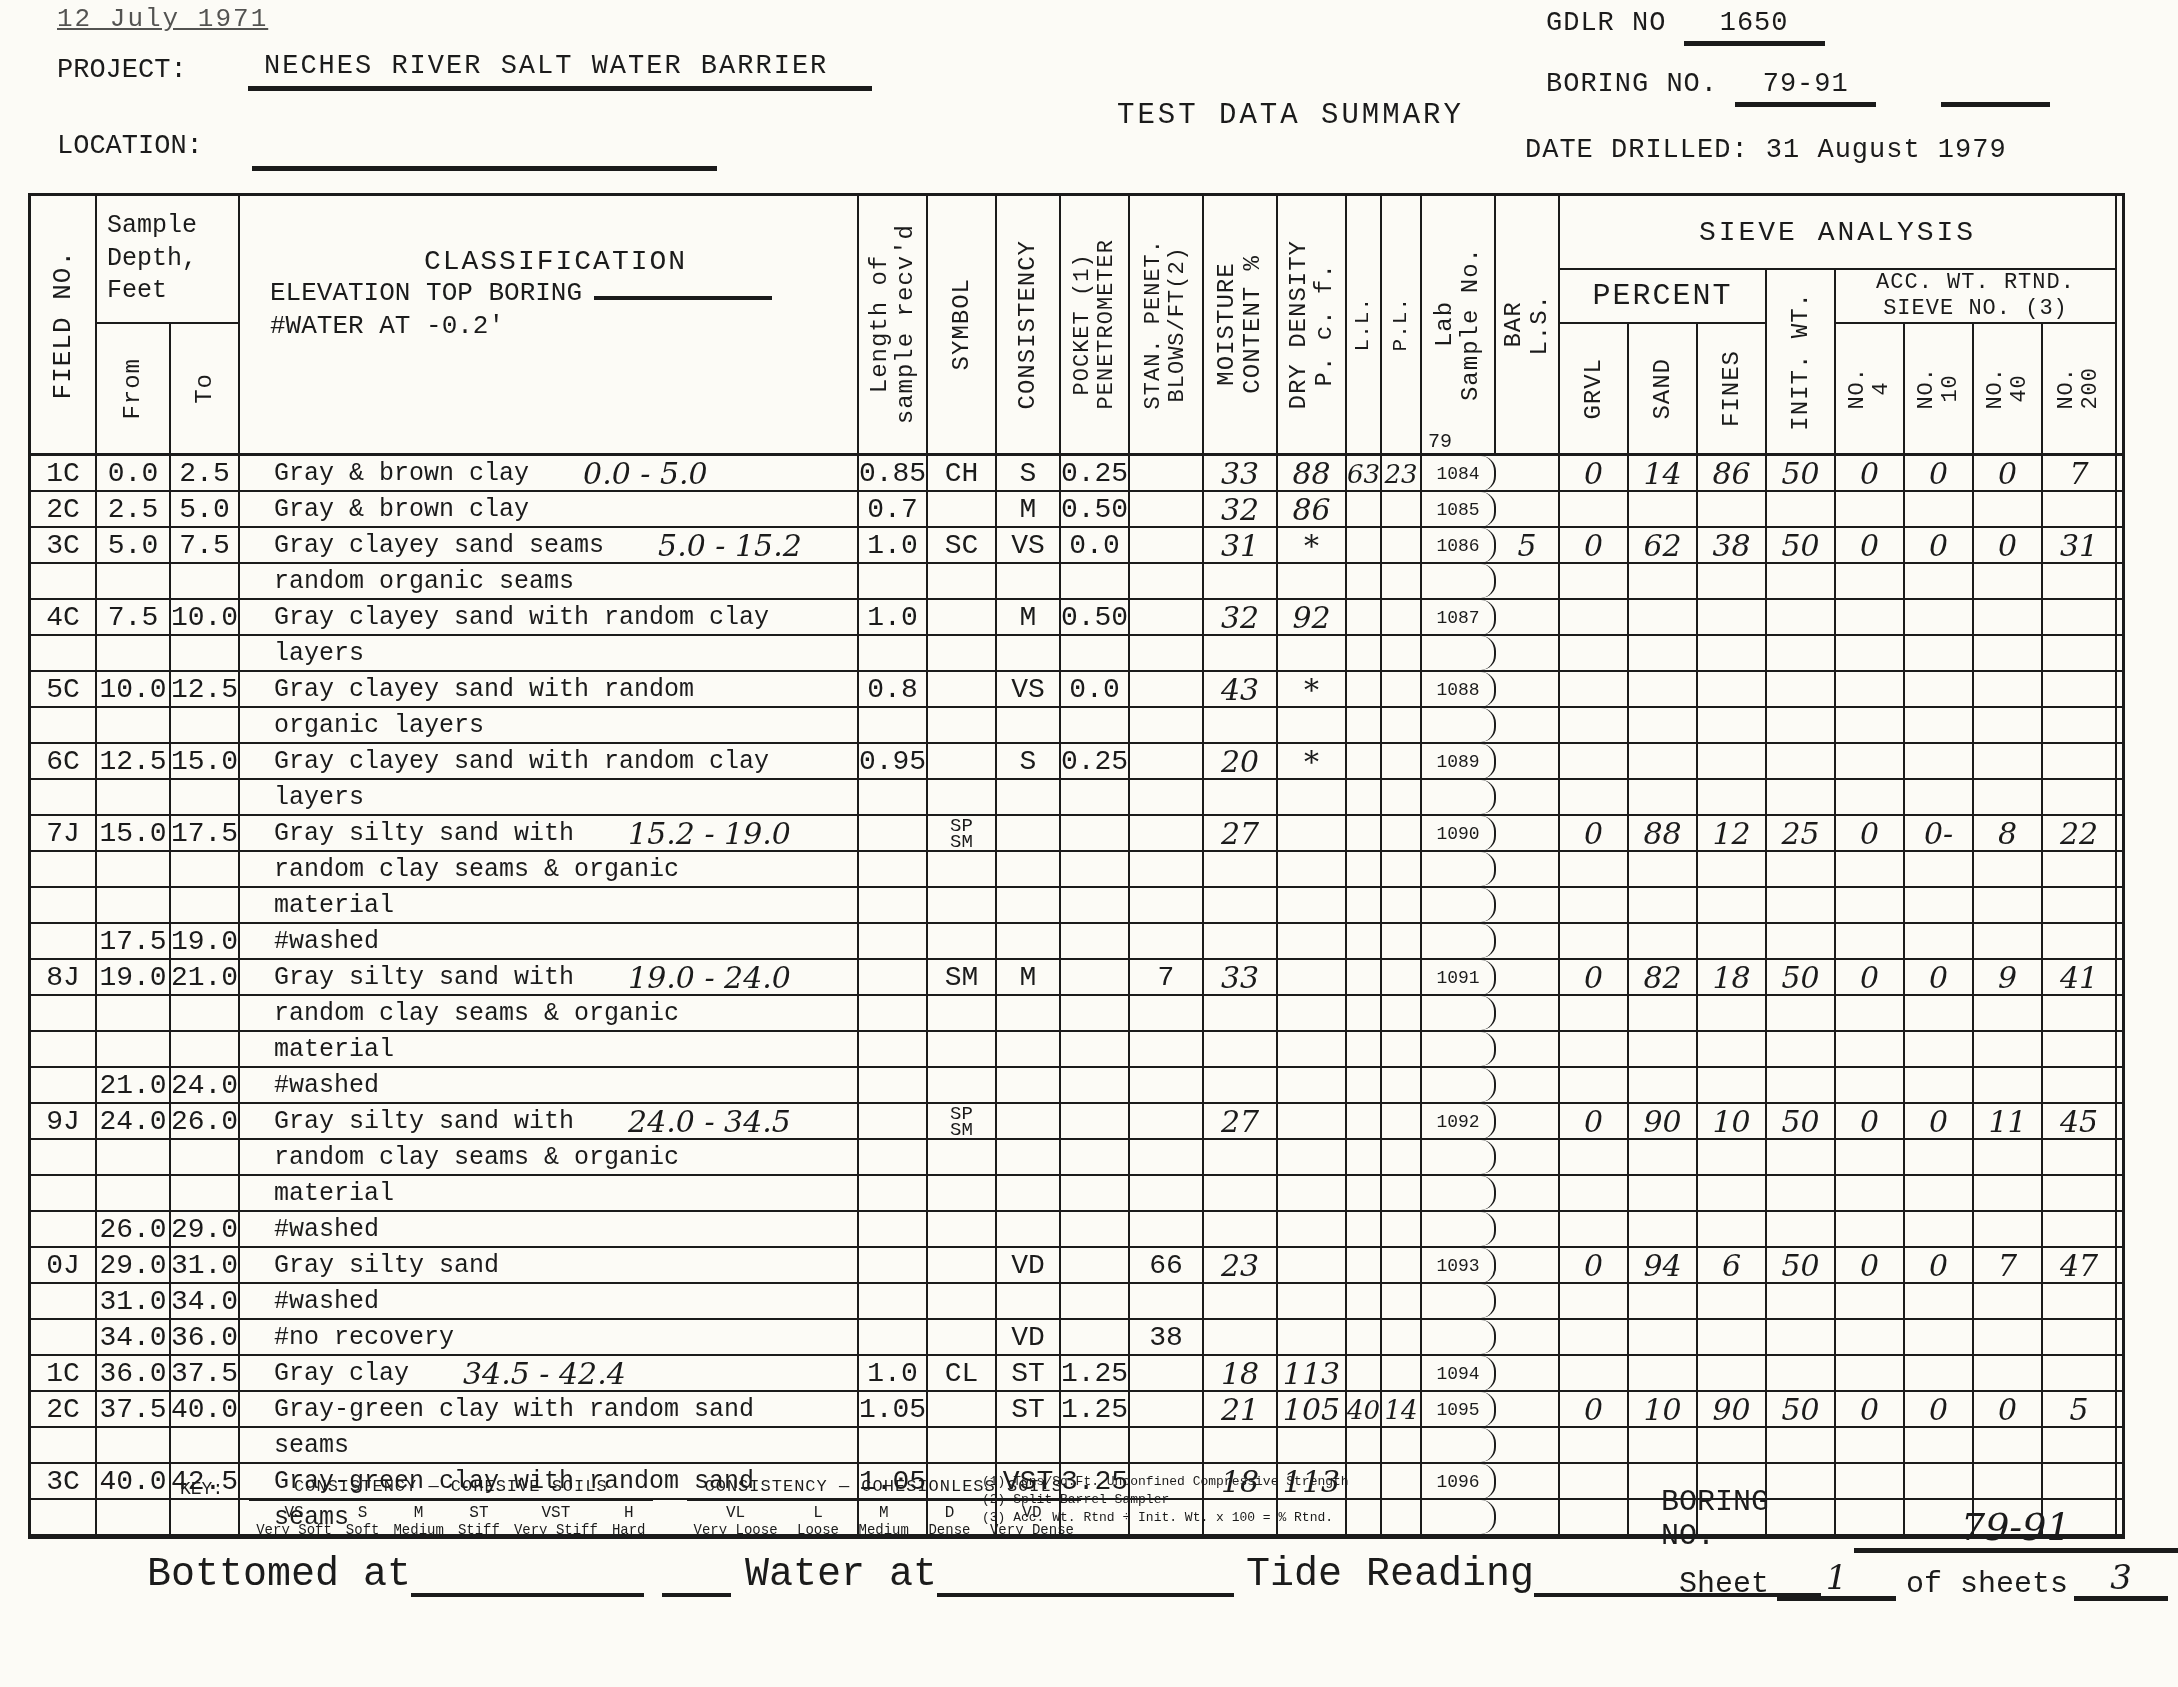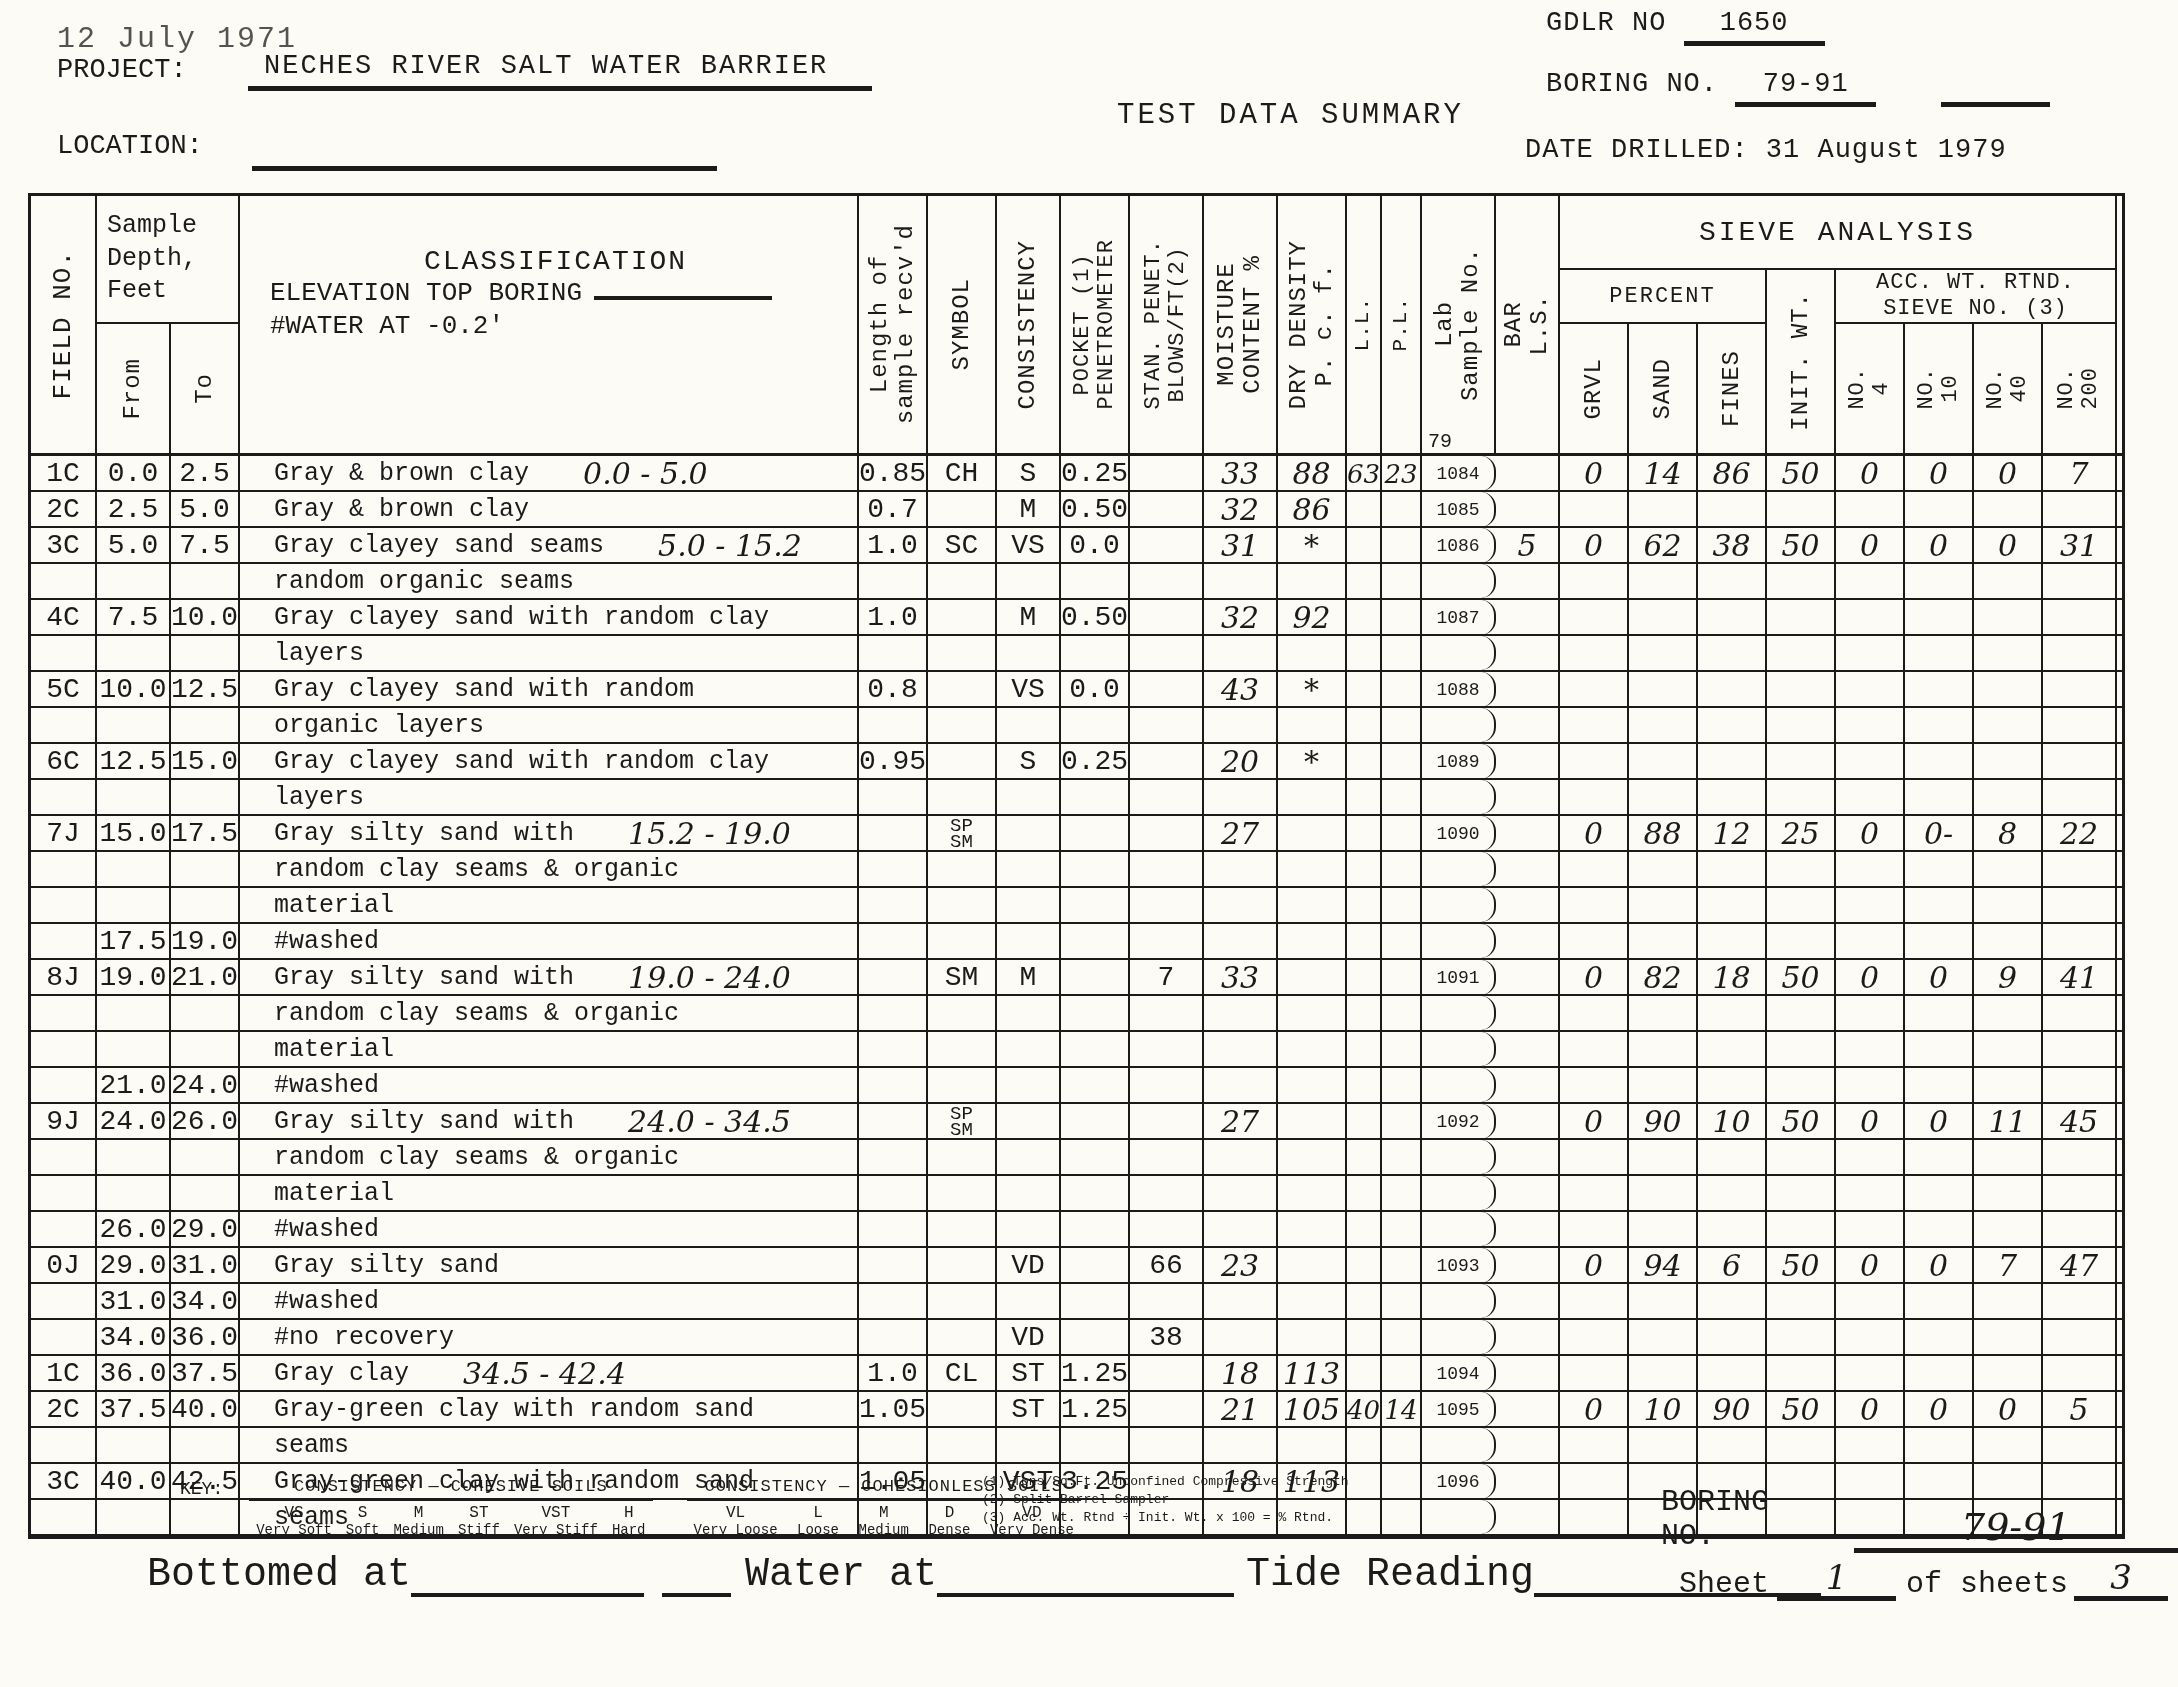--- a/index.html
+++ b/index.html
@@ -9,21 +9,21 @@
     --ink:#1b1b1b;
     --cols:66px 74px 69px 619px 69px 69px 64px 69px 74px 74px 69px 35px 40px 74px 64px 69px 69px 69px 69px 69px 69px 69px 74px;
     overflow:hidden;
   }
   .typed{font-family:"Liberation Mono","DejaVu Sans Mono",monospace;}
   .hw{font-family:"DejaVu Serif",serif;font-style:italic;}
   .abs{position:absolute;}
   .uline{display:inline-block;border-bottom:4px solid var(--ink);}
 
   
-  .t-date{left:57px;top:22px;font-size:30px;opacity:.75;letter-spacing:2px;}
+  .t-date{left:57px;top:4px;font-size:26px;opacity:.75;letter-spacing:2px;text-decoration:underline;}
   .t-proj{left:57px;top:55px;font-size:27px;}
   .t-projv{left:248px;top:51px;font-size:27px;letter-spacing:2px;border-bottom:5px solid var(--ink);padding:0 44px 5px 16px;}
   .t-loc{left:57px;top:131px;font-size:27px;}
   .t-locline{left:252px;top:166px;width:465px;border-bottom:5px solid var(--ink);}
   .t-title{left:1117px;top:99px;font-size:29px;letter-spacing:3px;}
   .t-right{font-size:27px;letter-spacing:1px;}
   .t-gdlr{left:1546px;top:8px;}
   .t-boring{left:1546px;top:69px;}
   .fillv{display:inline-block;border-bottom:5px solid var(--ink);padding:0 26px 3px 26px;min-width:89px;text-align:center;}
   .dashseg{display:inline-block;width:109px;border-bottom:5px solid var(--ink);margin-left:48px;vertical-align:bottom;}
@@ -48,21 +48,21 @@
   .h-con{grid-area:1/7/4/8;}
   .h-pk{grid-area:1/8/4/9;}
   .h-bl{grid-area:1/9/4/10;}
   .h-mo{grid-area:1/10/4/11;}
   .h-de{grid-area:1/11/4/12;}
   .h-ll{grid-area:1/12/4/13;}
   .h-pl{grid-area:1/13/4/14;}
   .h-lab{grid-area:1/14/4/15;}
   .h-bar{grid-area:1/15/4/16;}
   .h-sieve{grid-area:1/16/2/24;font-size:28px;letter-spacing:3px;}
-  .h-pct{grid-area:2/16/3/19;font-size:22px;letter-spacing:2px;}
+  .h-pct{grid-area:2/16/3/19;font-size:30px;letter-spacing:2px;}
   .h-grvl{grid-area:3/16/4/17;}
   .h-sand{grid-area:3/17/4/18;}
   .h-fines{grid-area:3/18/4/19;}
   .h-init{grid-area:2/19/4/20;}
   .h-acc{grid-area:2/20/3/24;flex-direction:column;font-size:22px;line-height:1.2;letter-spacing:1px;}
   .h-no4{grid-area:3/20/4/21;}
   .h-no10{grid-area:3/21/4/22;}
   .h-no40{grid-area:3/22/4/23;}
   .h-no200{grid-area:3/23/4/24;}
   .labpfx{position:absolute;left:6px;bottom:0px;font-size:20px;writing-mode:horizontal-tb;transform:none;}

